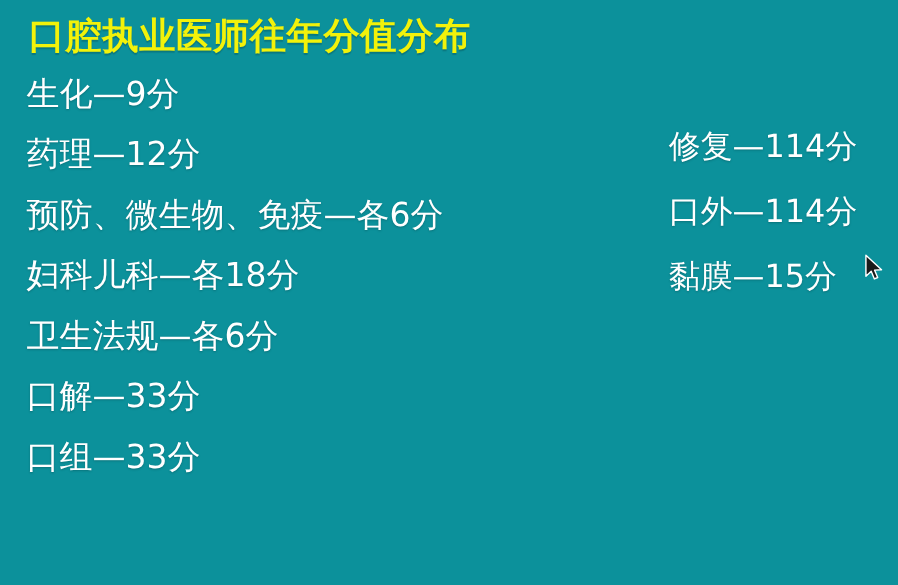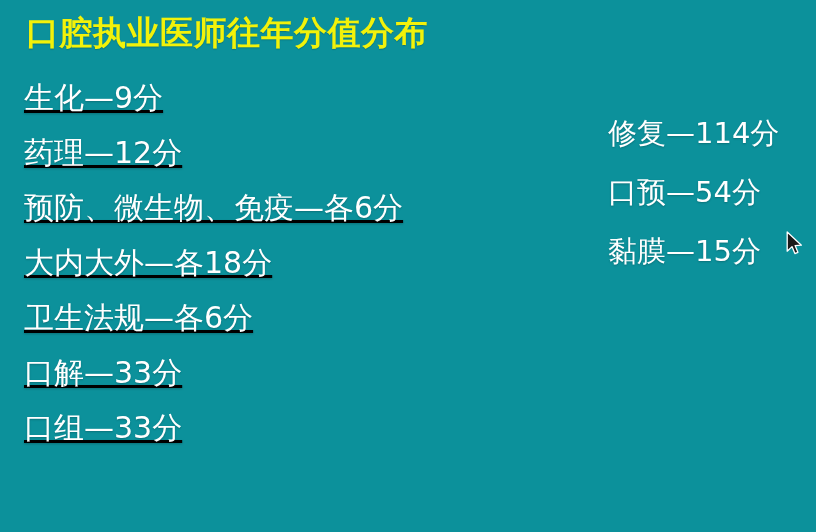--- a/index.html
+++ b/index.html
@@ -39,23 +39,22 @@
     text-shadow: 0 1px 1px rgba(0,0,0,0.18);
   }
 
   
   .col {
     position: absolute;
     white-space: nowrap;
   }
   .col-left {
     left: 24px;
-    top: 70px;
+    top: 58px;
     width: 540px;
-    text-decoration: underline;
   }
   .col-right {
     left: 608px;
     top: 104px;
     width: 208px;
   }
 
   .line {
     color: #ffffff;
     font-weight: 400;
@@ -91,29 +90,29 @@
 <body>
 
 <div id="slide">
 
   <div class="slide-title">口腔执业医师往年分值分布</div>
 
   <div class="col col-left">
     <div class="line">生化—9分</div>
     <div class="line">药理—12分</div>
     <div class="line">预防、微生物、免疫—各6分</div>
-    <div class="line">大内大外—各18分</div>
+    <div class="line">妇科儿科—各18分</div>
     <div class="line">卫生法规—各6分</div>
     <div class="line">口解—33分</div>
     <div class="line">口组—33分</div>
   </div>
 
   <div class="col col-right">
     <div class="line">修复—114分</div>
-    <div class="line">口预—54分</div>
+    <div class="line">口外—114分</div>
     <div class="line">黏膜—15分</div>
   </div>
 
   <svg class="cursor" viewBox="0 0 18 26">
     <path d="M1.2 1 L1.2 20.2 L6.0 15.6 L8.9 22.6 L11.9 21.3 L9.1 14.6 L15.4 14.2 Z" fill="#1a1a1a" stroke="#ffffff" stroke-width="1.3" stroke-linejoin="round"></path>
   </svg>
 
 </div>
 
 </body></html>

